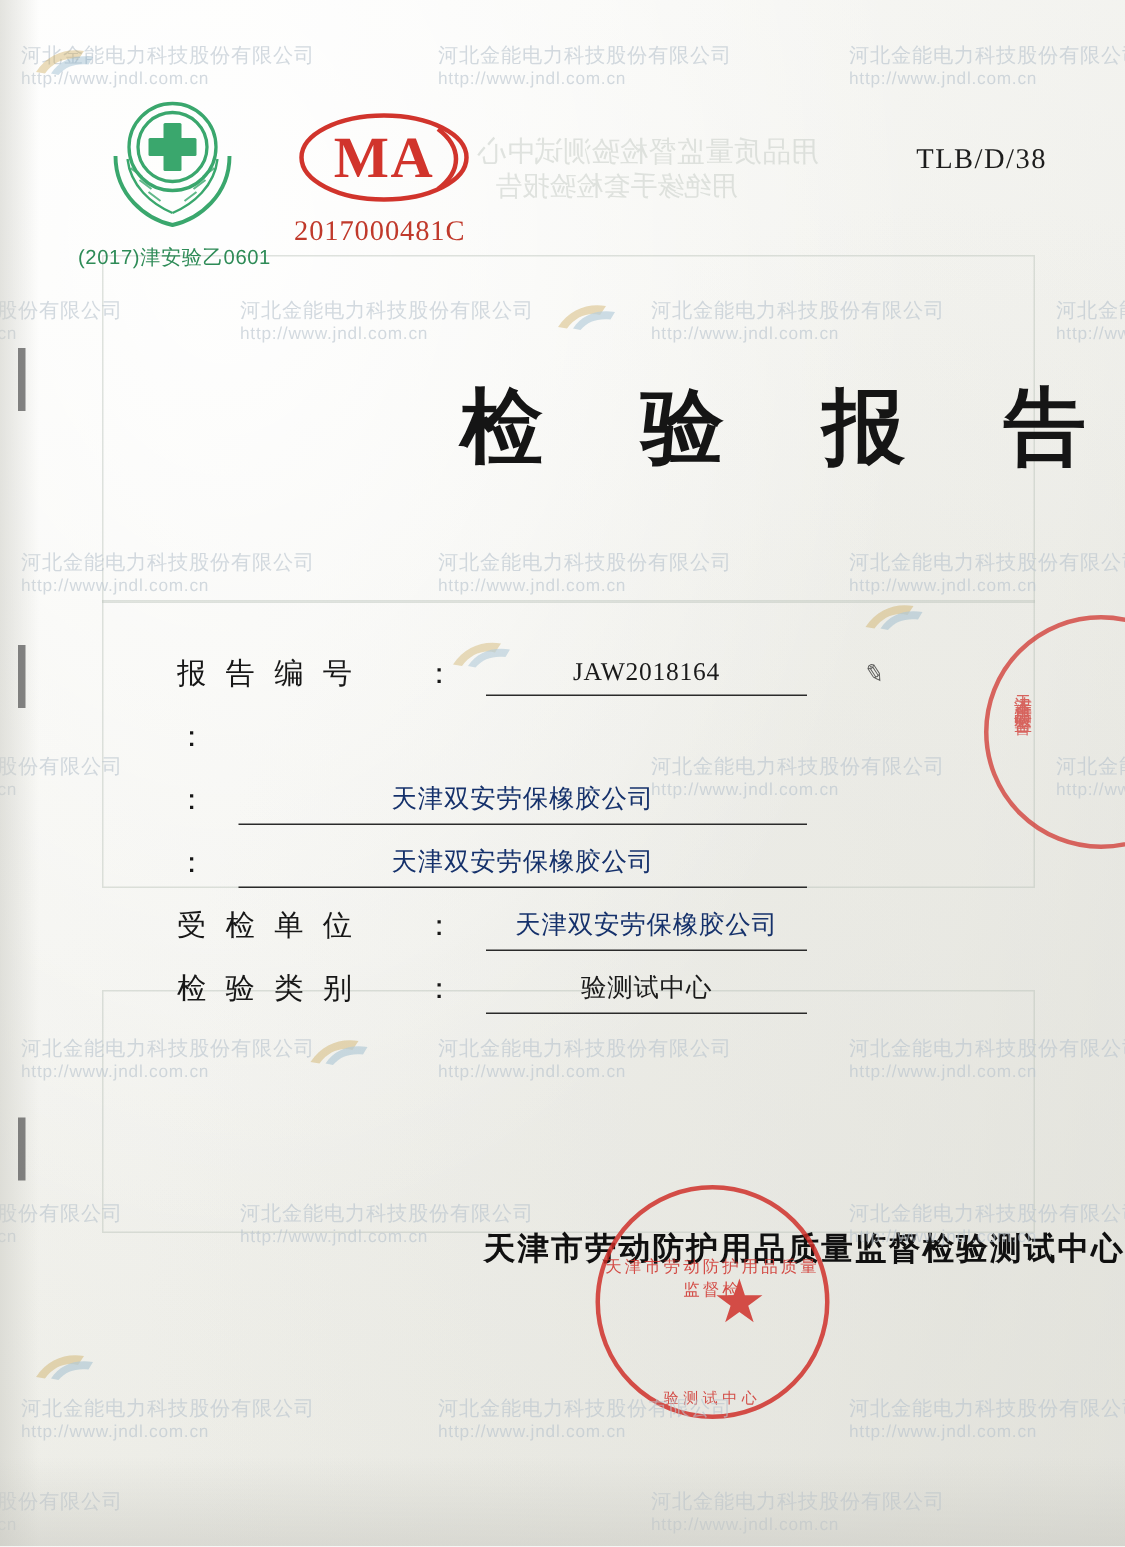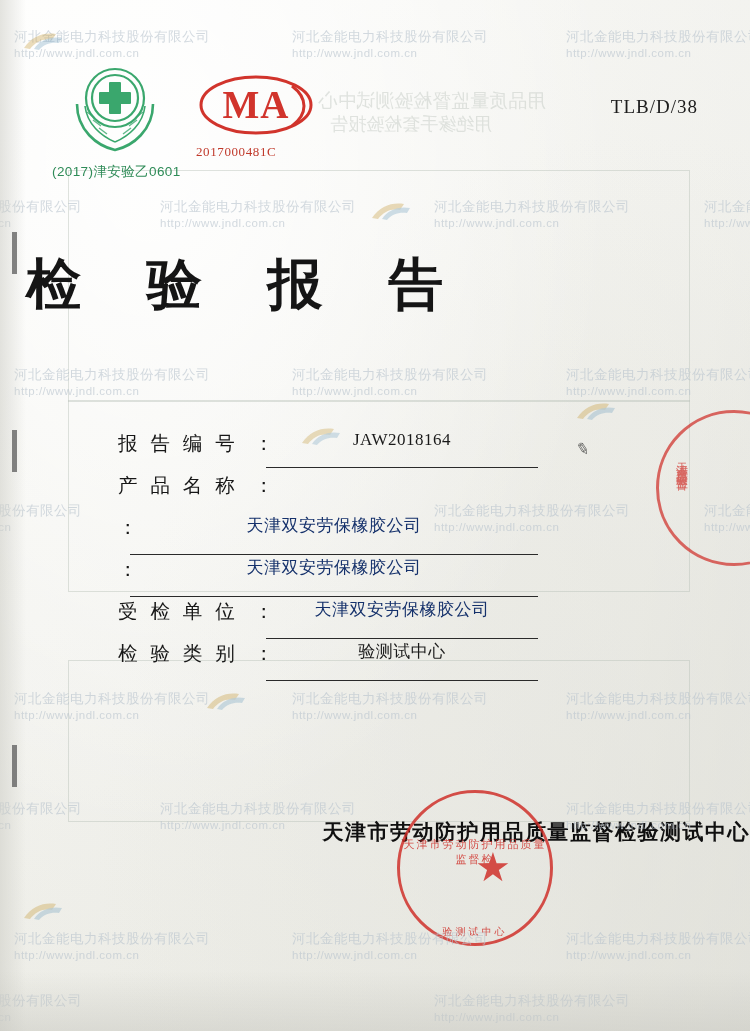--- a/index.html
+++ b/index.html
@@ -120,21 +120,21 @@
     left: 196px;
     top: 72px;
     width: 120px;
     height: 66px;
   }
   .ma-number {
     position: absolute;
     left: 196px;
     top: 144px;
     font-family: "Liberation Serif", serif;
-    font-size: 13px;
+    font-size: 19px;
     color: #c0392b;
     letter-spacing: 0.6px;
   }
   .cert-code {
     position: absolute;
     left: 52px;
     top: 163px;
     font-family: "Liberation Sans", sans-serif;
     font-size: 13.5px;
     color: #2e8b57;
@@ -149,40 +149,41 @@
     color: #1c1c1c;
     letter-spacing: 1px;
   }
 
   
   .title {
     position: absolute;
     left: 0;
     right: 0;
     top: 248px;
-    text-align: left;
+    text-align: right;
     font-family: "Liberation Serif", serif;
     font-size: 55px;
     font-weight: bold;
     letter-spacing: 26px;
     text-indent: 26px;
     color: #151515;
   }
 
   
   .fields {
     position: absolute;
     left: 118px;
     top: 430px;
     width: 420px;
   }
   .field-row {
     display: flex;
-    align-items: flex-start;
+    align-items: center;
     height: 42px;
+    gap: 29px;
   }
   .field-label {
     width: 136px;
     font-size: 19.5px;
     color: #171717;
     letter-spacing: 4px;
     white-space: nowrap;
     padding-bottom: 6px;
   }
   .field-colon {
@@ -190,21 +191,21 @@
     font-size: 19.5px;
     color: #171717;
     padding-bottom: 6px;
   }
   .field-value {
     flex: 1;
     border-bottom: 1.2px solid #2a2a2a;
     text-align: center;
     font-size: 17px;
     color: #15316b;
-    padding-bottom: 17px;
+    padding-bottom: 5px;
     letter-spacing: 0.5px;
     white-space: nowrap;
   }
   .field-value.ink-dark {
     color: #1a1a1a;
   }
 
   
   .footer-org {
     position: absolute;
@@ -333,21 +334,20 @@
 
   <div class="title">检 验 报 告</div>
 
   <div class="fields">
     <div class="field-row">
       <span class="field-label">报 告 编 号</span>
       <span class="field-colon">：</span>
       <span class="field-value ink-dark">JAW2018164</span>
     </div>
     <div class="field-row">
-      <span class="field-label">产 品 名 称</span>
       <span class="field-colon">：</span>
     </div>
     <div class="field-row">
       <span class="field-colon">：</span>
       <span class="field-value">天津双安劳保橡胶公司</span>
     </div>
     <div class="field-row">
       <span class="field-colon">：</span>
       <span class="field-value">天津双安劳保橡胶公司</span>
     </div>

